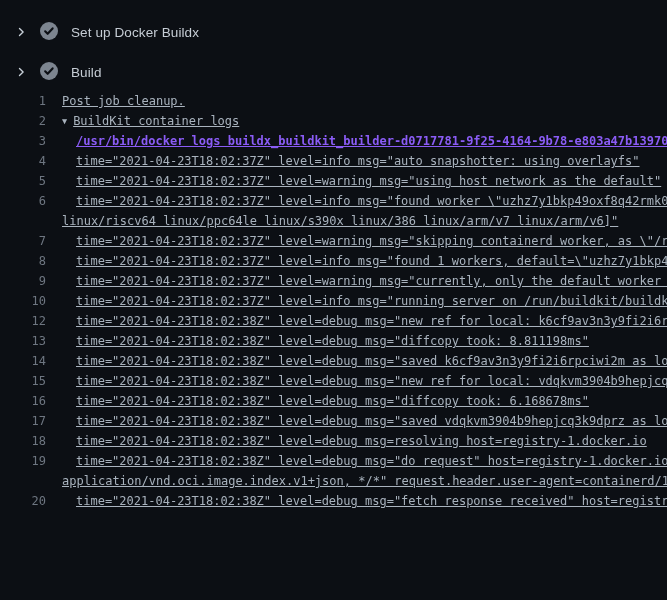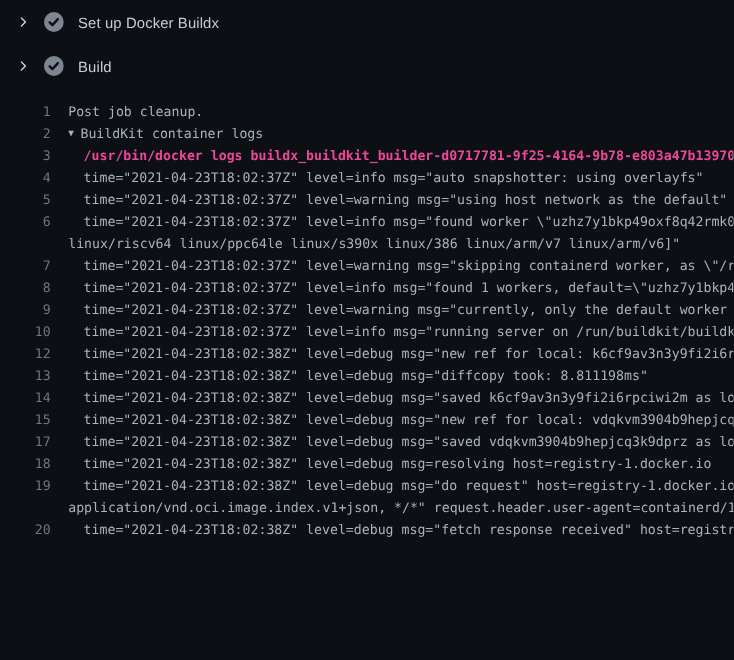--- a/index.html
+++ b/index.html
@@ -7,41 +7,41 @@
     width:667px;height:600px;overflow:hidden;
     background:#0c0f14;
     font-family:"Liberation Sans", sans-serif;
     -webkit-font-smoothing:antialiased;
   }
   .panel{width:667px;height:600px;overflow:hidden;}
 
   
   .steps{padding-top:0;}
   .section-row{
-    display:flex;align-items:center;height:40px;
+    display:flex;align-items:flex-end;height:40px;
     padding-left:12px;cursor:pointer;box-sizing:border-box;
   }
   .section-row.expanded{
     background:#171c24;border-radius:6px;height:38px;margin:1px 0;
   }
   .chev{width:18px;height:16px;display:flex;align-items:center;justify-content:center;flex:0 0 18px;}
   .check{margin-left:10px;width:18px;height:18px;flex:0 0 18px;display:flex;align-items:center;}
   .step-label{margin-left:13px;font-size:13.5px;color:#c6cdd5;letter-spacing:.1px;}
 
   
   .log{
     padding-top:11px;
     font-family:"DejaVu Sans Mono","Liberation Mono",monospace;
     font-size:12px;
   }
   .lrow{display:flex;height:20px;line-height:20px;white-space:pre;overflow:hidden;cursor:default;}
   .lnum{flex:0 0 46px;text-align:right;color:#6e7681;cursor:pointer;}
-  .ltext{margin-left:16px;color:#a9b3be;}
+  .ltext{margin-left:16px;color:#a9b3be;text-decoration:underline;}
   .kind-log .ltext, .kind-command .ltext{margin-left:30px;}
-  .kind-command .ltext{color:#ec4899;font-weight:bold;}
+  .kind-command .ltext{color:#8b5cf6;font-weight:bold;}
   .kind-group .ltext{cursor:pointer;}
   .tri{display:inline-block;font-size:8.5px;vertical-align:1px;margin-right:6px;color:#a9b3be;}
 </style>
 </head>
 <body>
 
 <div class="panel">
   <div class="steps">
       <div class="section-row">
         <span class="chev">
@@ -81,19 +81,20 @@
       <div class="lrow kind-log"><span class="lnum">6</span><span class="ltext">time="2021-04-23T18:02:37Z" level=info msg="found worker \"uzhz7y1bkp49oxf8q42rmk0xj</span></div>
       <div class="lrow kind-wrap"><span class="lnum"></span><span class="ltext">linux/riscv64 linux/ppc64le linux/s390x linux/386 linux/arm/v7 linux/arm/v6]"</span></div>
       <div class="lrow kind-log"><span class="lnum">7</span><span class="ltext">time="2021-04-23T18:02:37Z" level=warning msg="skipping containerd worker, as \"/run</span></div>
       <div class="lrow kind-log"><span class="lnum">8</span><span class="ltext">time="2021-04-23T18:02:37Z" level=info msg="found 1 workers, default=\"uzhz7y1bkp49o</span></div>
       <div class="lrow kind-log"><span class="lnum">9</span><span class="ltext">time="2021-04-23T18:02:37Z" level=warning msg="currently, only the default worker ca</span></div>
       <div class="lrow kind-log"><span class="lnum">10</span><span class="ltext">time="2021-04-23T18:02:37Z" level=info msg="running server on /run/buildkit/buildkit</span></div>
       <div class="lrow kind-log"><span class="lnum">12</span><span class="ltext">time="2021-04-23T18:02:38Z" level=debug msg="new ref for local: k6cf9av3n3y9fi2i6rpc</span></div>
       <div class="lrow kind-log"><span class="lnum">13</span><span class="ltext">time="2021-04-23T18:02:38Z" level=debug msg="diffcopy took: 8.811198ms"</span></div>
       <div class="lrow kind-log"><span class="lnum">14</span><span class="ltext">time="2021-04-23T18:02:38Z" level=debug msg="saved k6cf9av3n3y9fi2i6rpciwi2m as loca</span></div>
       <div class="lrow kind-log"><span class="lnum">15</span><span class="ltext">time="2021-04-23T18:02:38Z" level=debug msg="new ref for local: vdqkvm3904b9hepjcq3k</span></div>
+      <div class="lrow kind-log"><span class="lnum">16</span><span class="ltext">time="2021-04-23T18:02:38Z" level=debug msg="diffcopy took: 6.168678ms"</span></div>
       <div class="lrow kind-log"><span class="lnum">17</span><span class="ltext">time="2021-04-23T18:02:38Z" level=debug msg="saved vdqkvm3904b9hepjcq3k9dprz as loca</span></div>
       <div class="lrow kind-log"><span class="lnum">18</span><span class="ltext">time="2021-04-23T18:02:38Z" level=debug msg=resolving host=registry-1.docker.io</span></div>
       <div class="lrow kind-log"><span class="lnum">19</span><span class="ltext">time="2021-04-23T18:02:38Z" level=debug msg="do request" host=registry-1.docker.io r</span></div>
       <div class="lrow kind-wrap"><span class="lnum"></span><span class="ltext">application/vnd.oci.image.index.v1+json, */*" request.header.user-agent=containerd/1.4</span></div>
       <div class="lrow kind-log"><span class="lnum">20</span><span class="ltext">time="2021-04-23T18:02:38Z" level=debug msg="fetch response received" host=registry-</span></div>
     </div>
 </div>
 
 </body></html>

